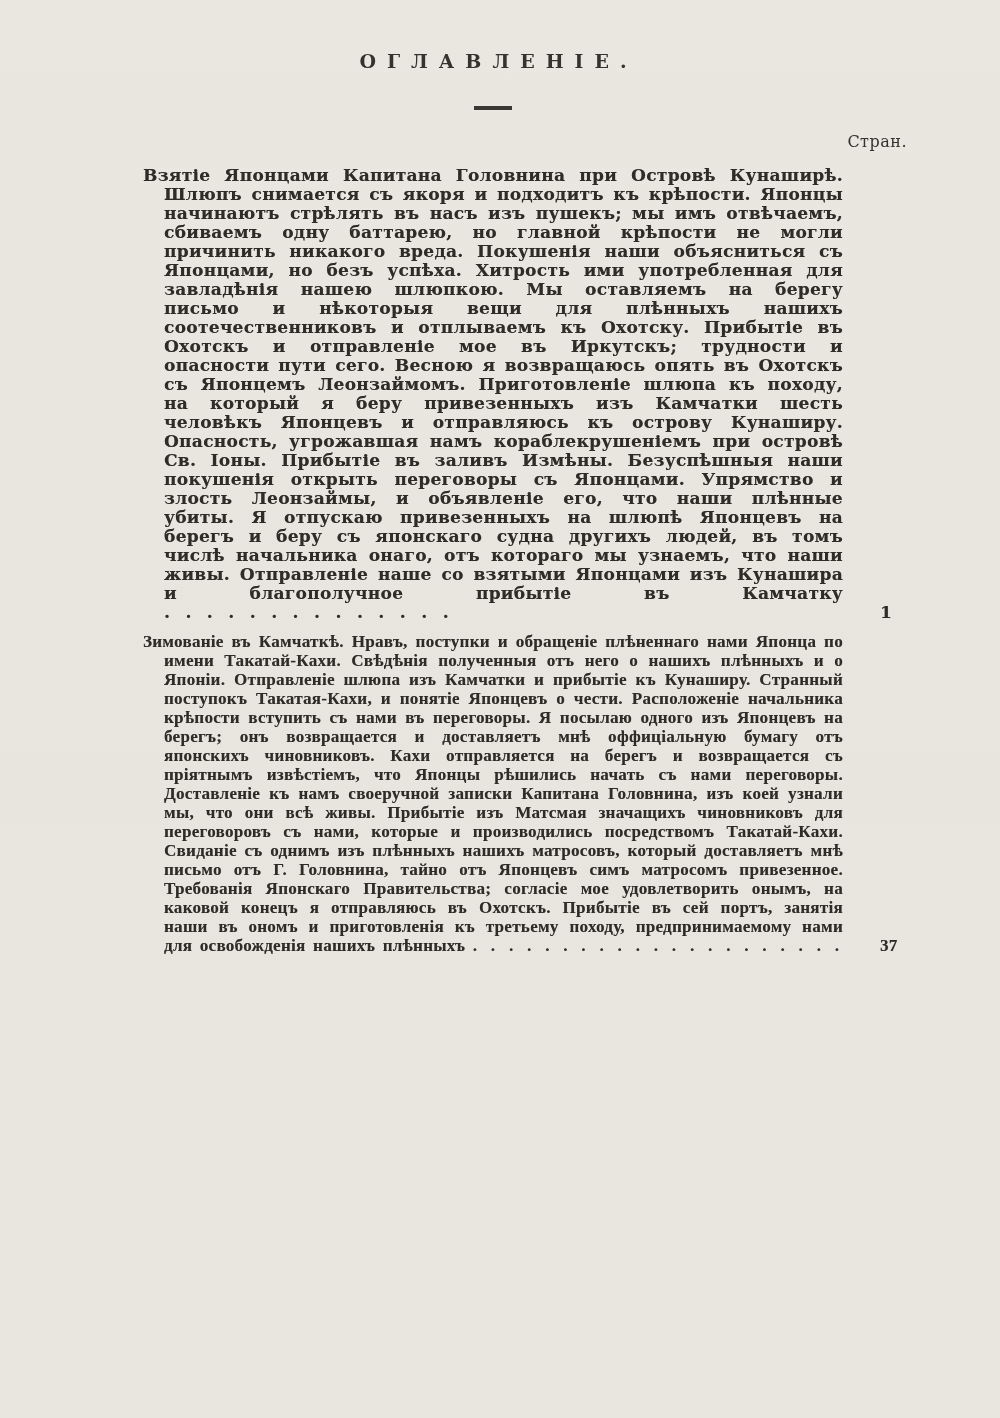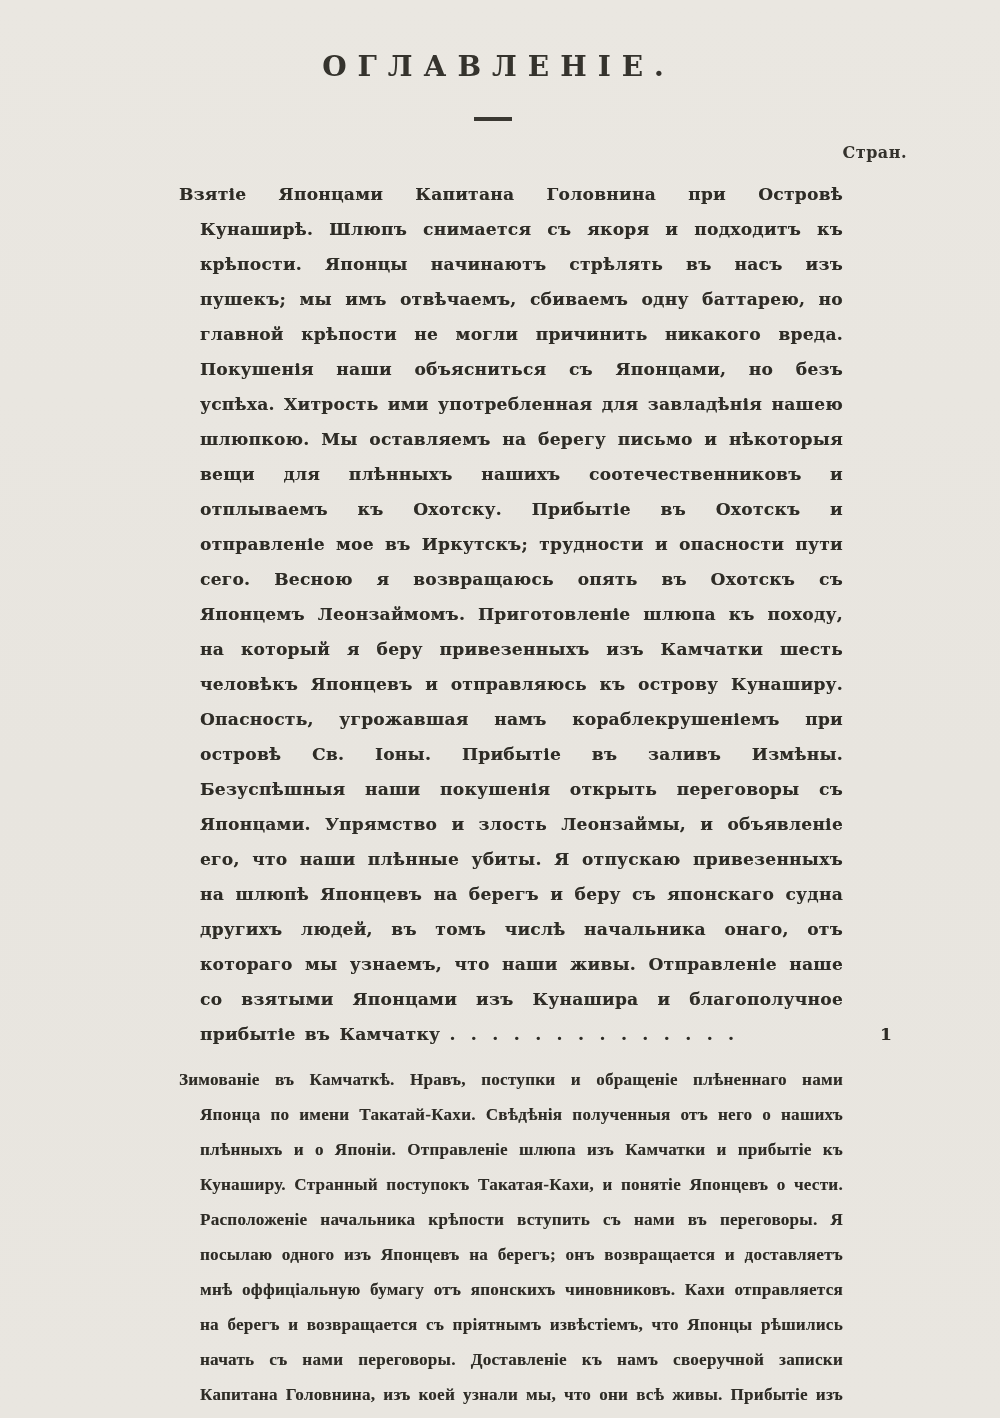--- a/index.html
+++ b/index.html
@@ -18,62 +18,61 @@
     background: linear-gradient(180deg, #eae7e1 0%, #e8e5df 55%, #e9e6e0 100%);
   }
   .content {
     position: relative;
     width: 700px;
     margin-left: 143px;
     padding-top: 50px;
   }
   .title {
     text-align: center;
-    font-size: 28px;
+    font-size: 19px;
     font-weight: bold;
     letter-spacing: 11px;
     text-indent: 11px;
     color: #35332d;
     white-space: nowrap;
   }
   .rule {
     width: 38px;
     height: 4px;
     background: #3a3832;
     margin: 34px auto 22px auto;
   }
   .col-header {
     text-align: right;
     margin-right: -64px;
     margin-bottom: 0;
     font-size: 16px;
-    font-weight: bold;
+    font-weight: normal;
     letter-spacing: 0.5px;
     color: #34322c;
   }
   .entry {
     position: relative;
     margin-top: 15px;
   }
   .entry + .entry {
     margin-top: 10px;
     font-family: Liberation Serif, serif;
   }
   .entry-text {
     font-size: 17px;
     font-weight: bold;
-    line-height: 35px;
+    line-height: 19px;
     text-align: justify;
     padding-left: 21px;
     text-indent: -21px;
     letter-spacing: 0.3px;
     word-spacing: 3px;
     color: #2e2c26;
     text-shadow: 0.2px 0.2px 0 rgba(46,44,38,0.45);
-    margin-left: 36px;
   }
   .leader {
     word-spacing: 9px;
     white-space: nowrap;
   }
   .pagenum {
     position: absolute;
     right: -58px;
     bottom: 0;
     font-size: 17px;

